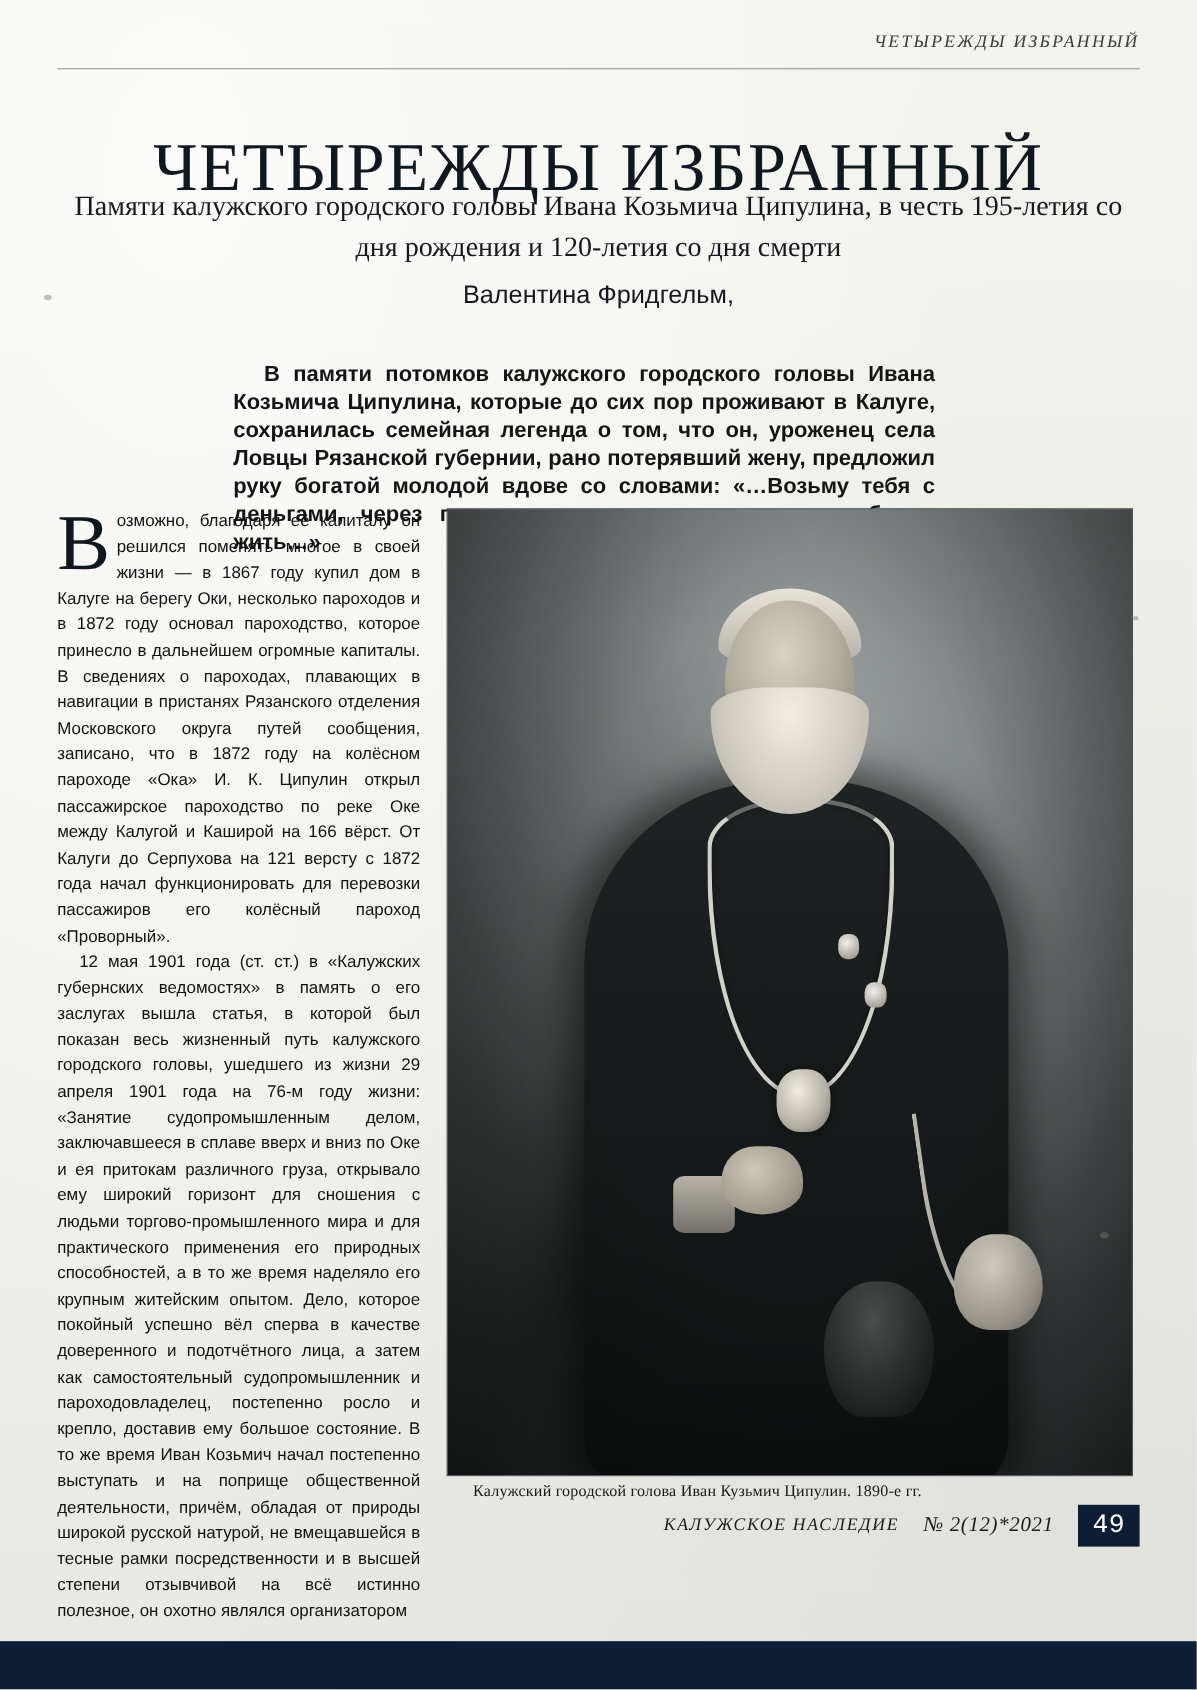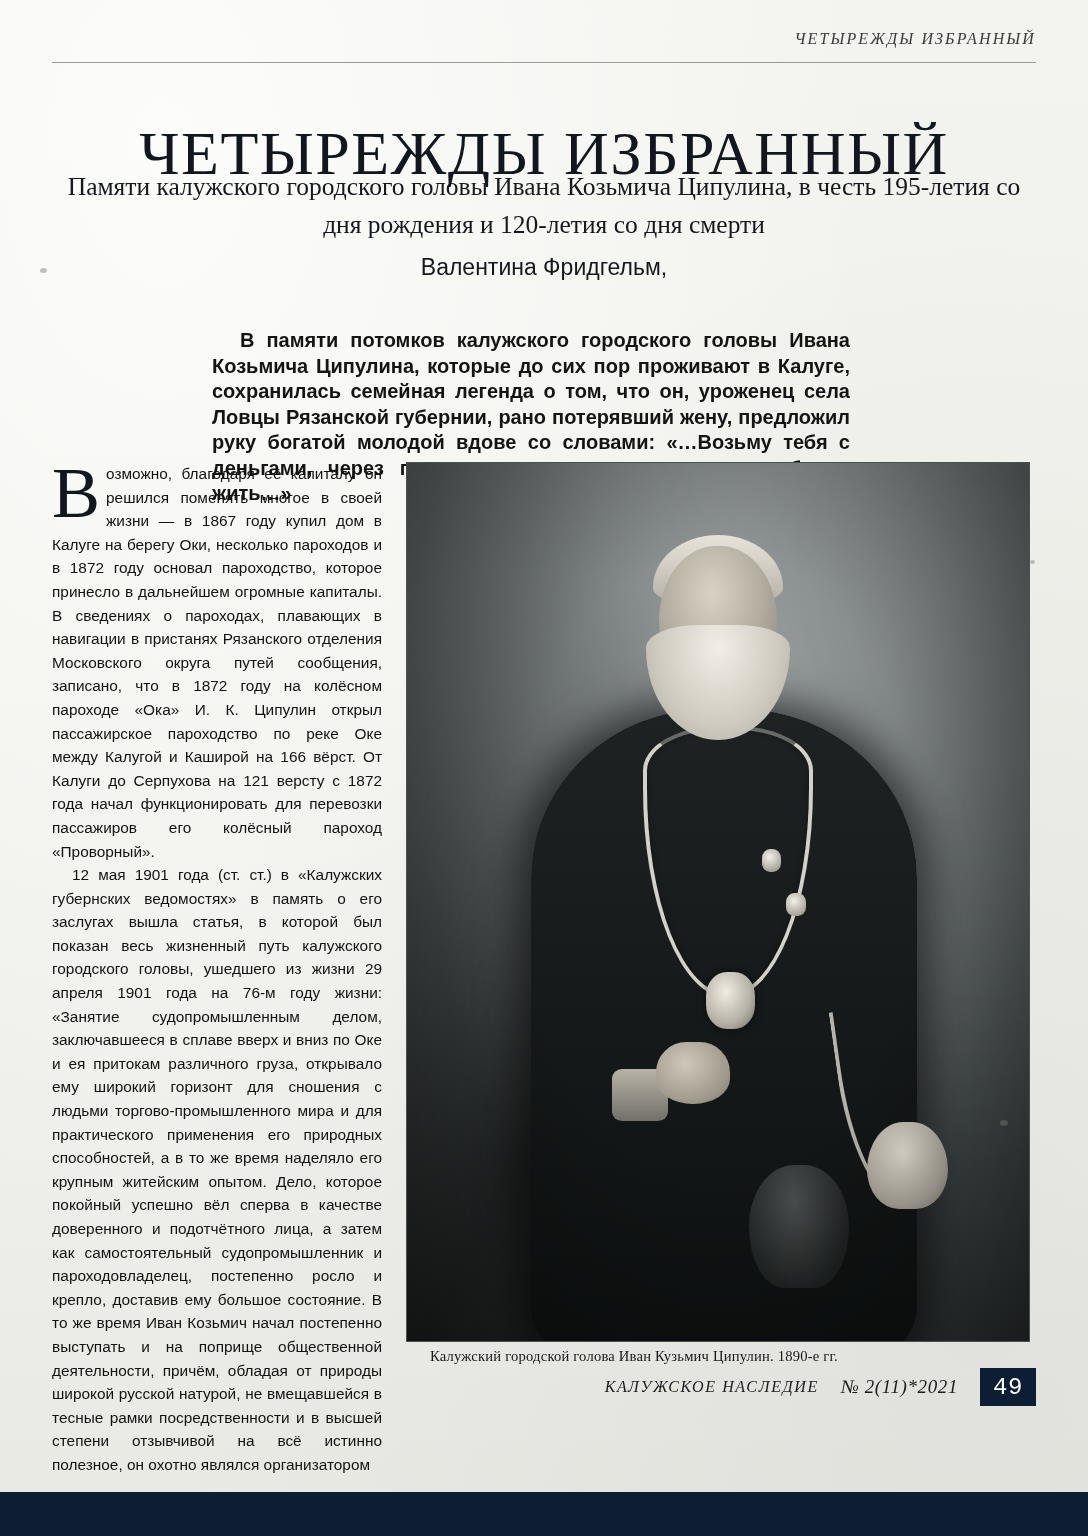--- a/index.html
+++ b/index.html
@@ -409,21 +409,21 @@
         <div class="cord"></div>
         <div class="helmet"></div>
         <div class="glove"></div>
         <div class="vignette"></div>
       </div>
       <div class="caption">Калужский городской голова Иван Кузьмич Ципулин. 1890-е гг.</div>
     </div>
 
     <div class="footer">
       <div class="footer-journal">КАЛУЖСКОЕ НАСЛЕДИЕ</div>
-      <div class="footer-issue">№ 2(11)*2021</div>
+      <div class="footer-issue">№ 2(12)*2021</div>
       <div class="page-number">49</div>
     </div>
 
     <div class="speck" style="left:40px; top:268px; width:7px; height:5px;"></div>
     <div class="speck" style="left:1000px; top:1120px; width:8px; height:6px;"></div>
     <div class="speck" style="left:1030px; top:560px; width:5px; height:4px;"></div>
   </div>
 </div>
 
 </body></html>

